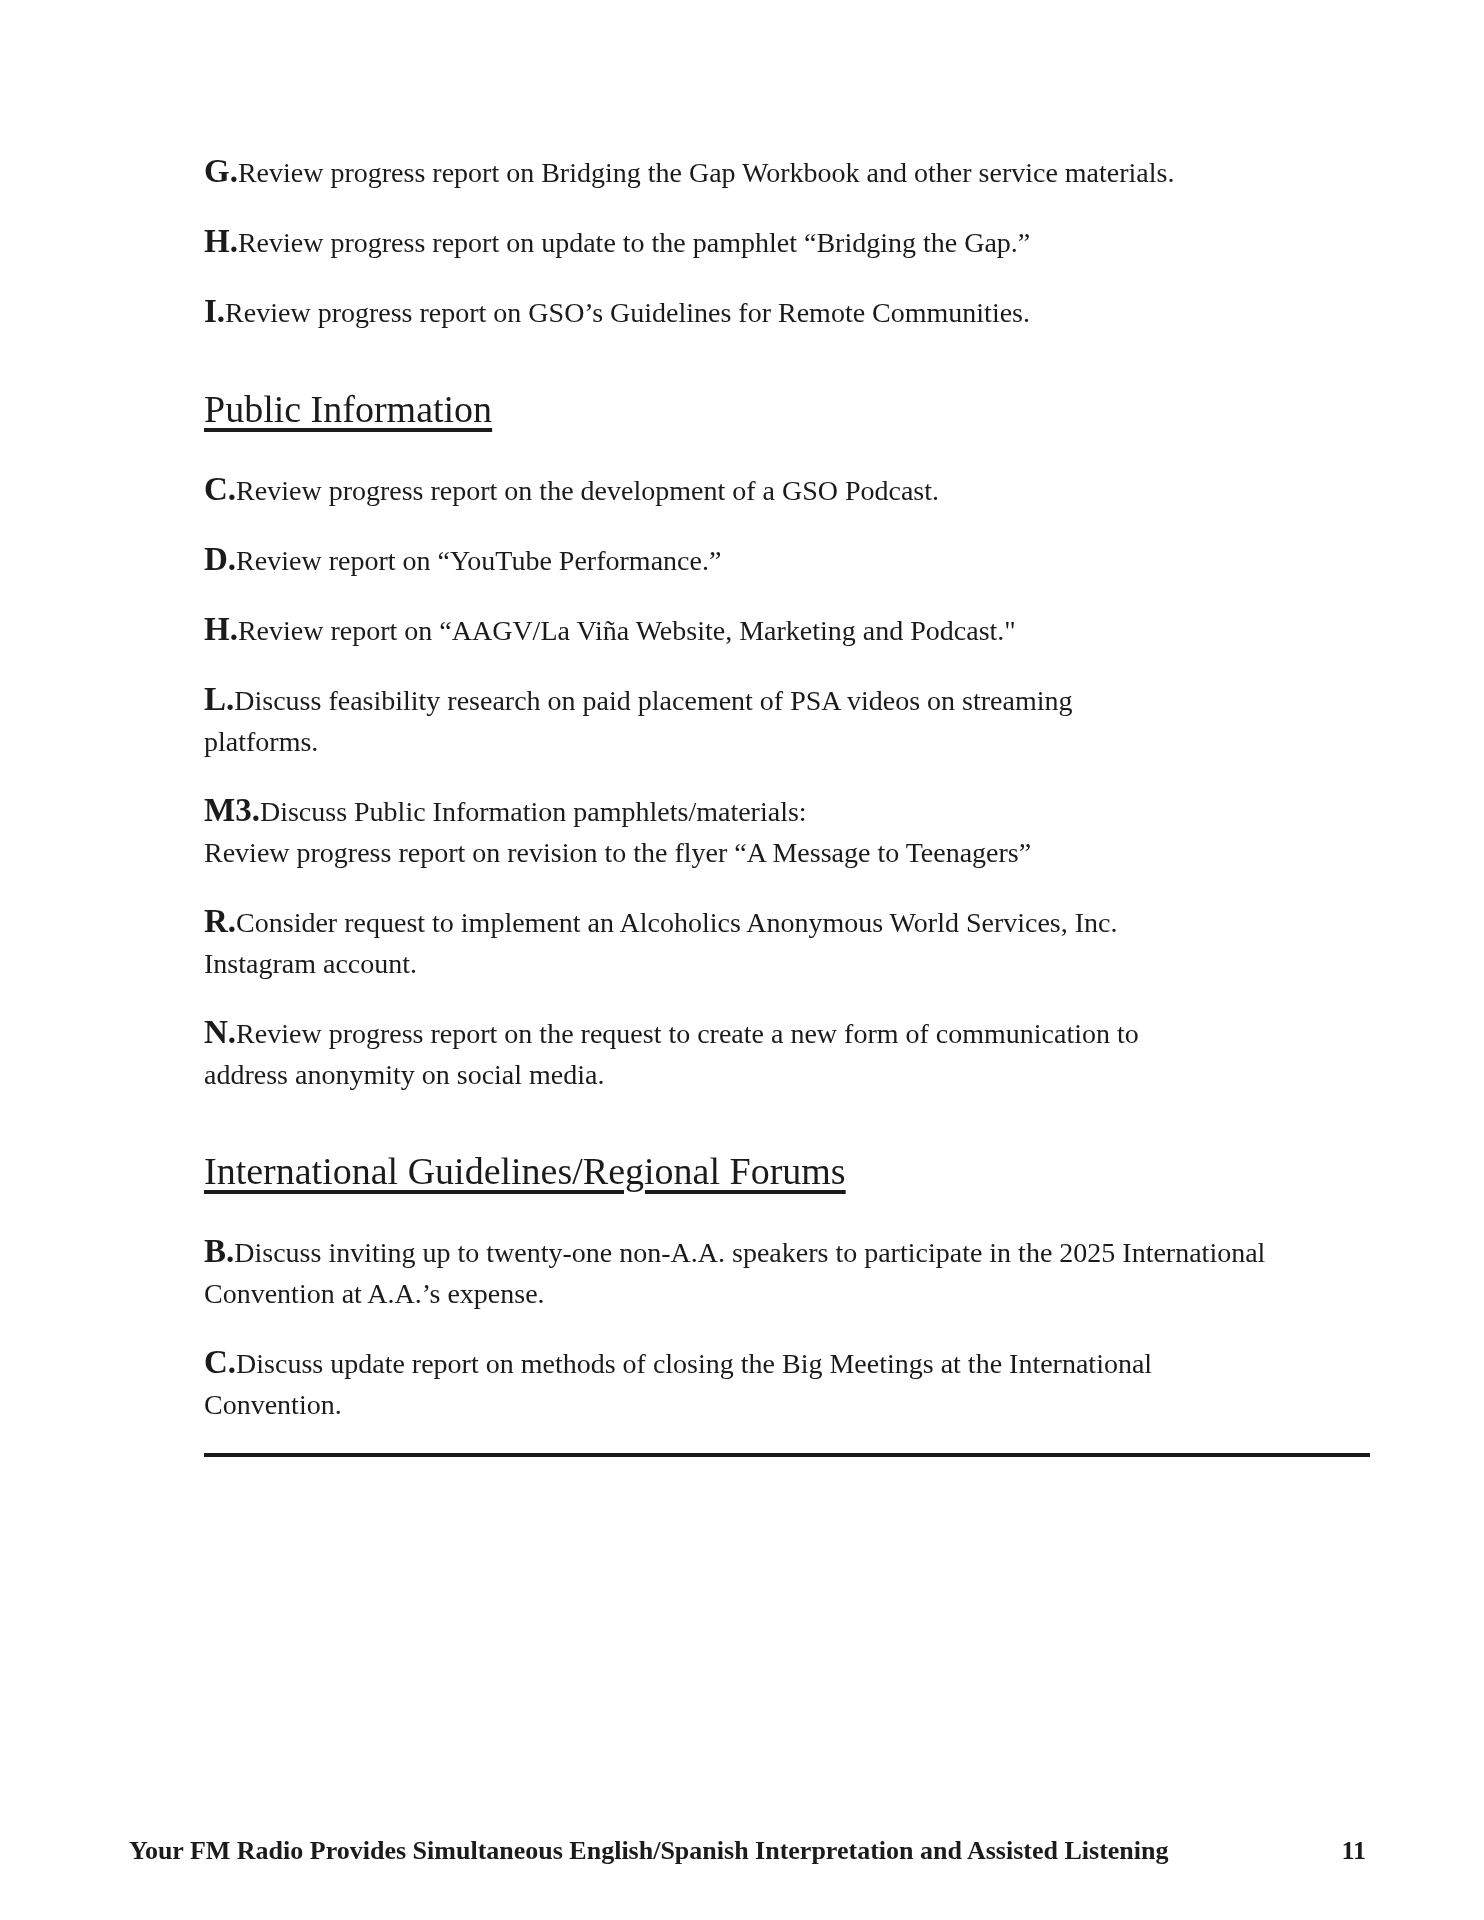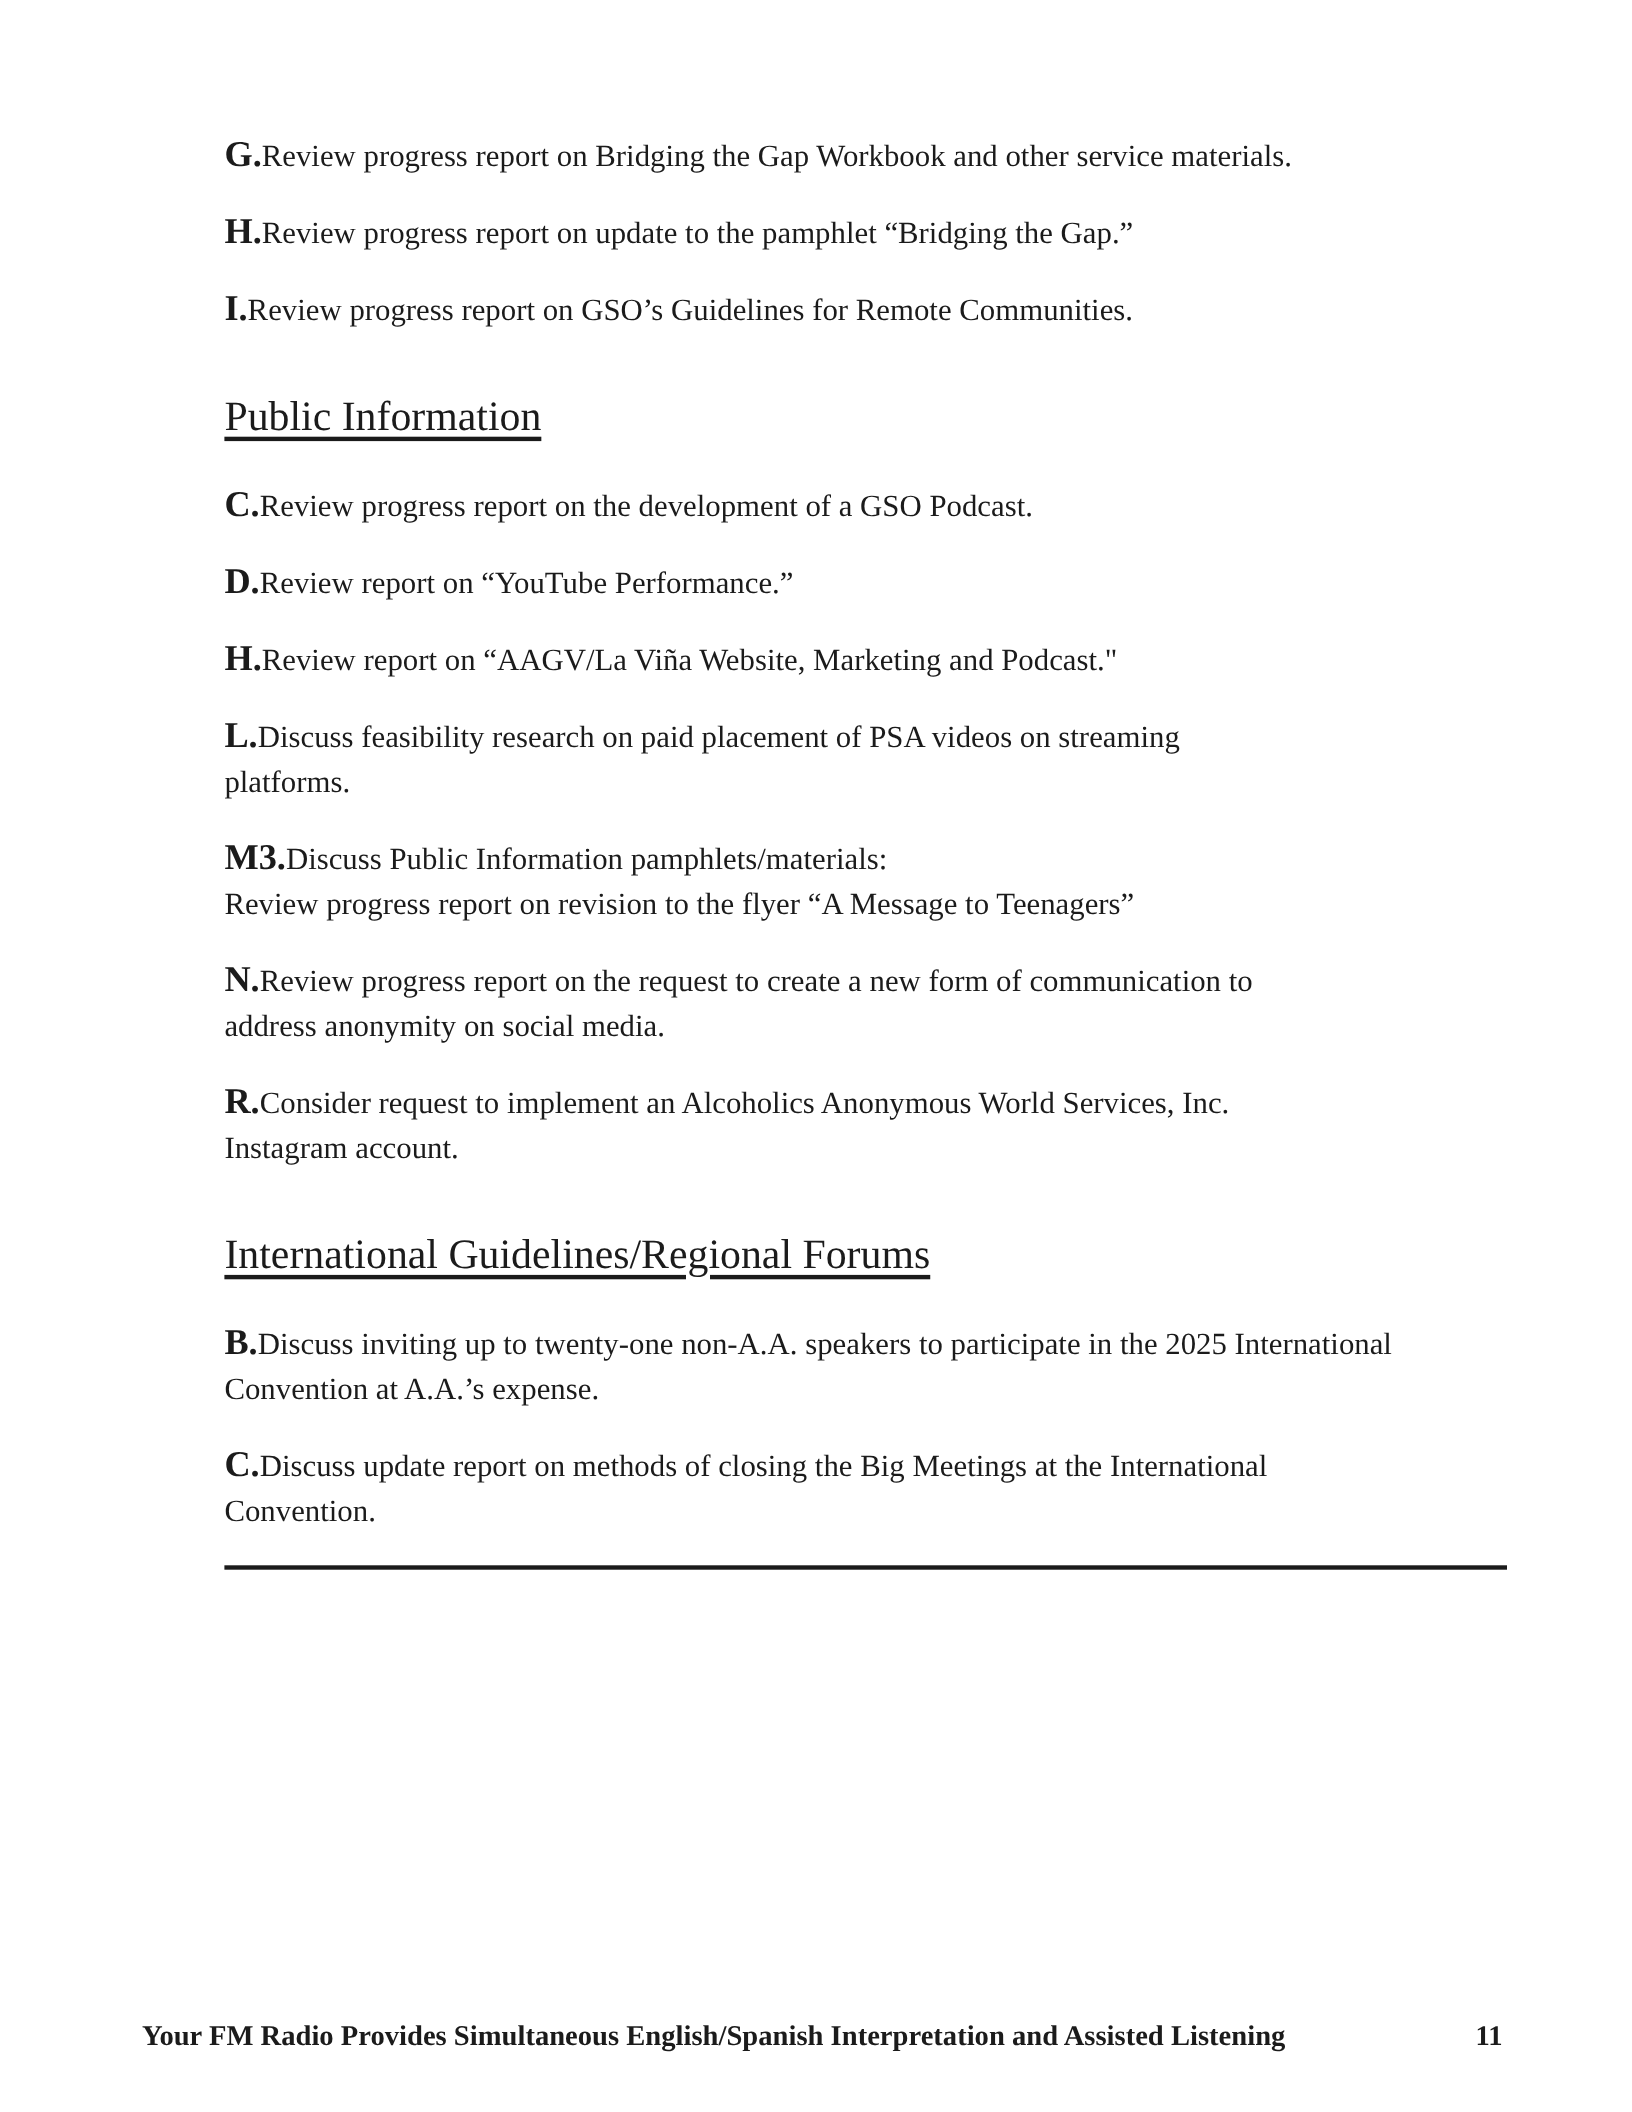--- a/index.html
+++ b/index.html
@@ -13,21 +13,21 @@
     height: 1920px;
     margin: 0 auto;
     background: var(--paper, #ffffff);
     color: var(--ink, #1b1b1b);
     font-family: "Liberation Serif", "DejaVu Serif", serif;
     overflow: hidden;
   }
   .content {
     position: absolute;
     left: 204px;
-    top: 121px;
+    top: 151px;
     width: 1180px;
   }
   .item {
     font-size: 28px;
     line-height: 41px;
     margin: 0 0 28px 0;
   }
   .item .label {
     font-weight: bold;
     font-size: 33px;
@@ -78,24 +78,24 @@
 
     <h2 class="section-heading">Public Information</h2>
 
     <p class="item"><span class="label">C.</span><span class="text">Review progress report on the development of a GSO Podcast.</span></p>
     <p class="item"><span class="label">D.</span><span class="text">Review report on “YouTube Performance.”</span></p>
     <p class="item"><span class="label">H.</span><span class="text">Review report on “AAGV/La Viña Website, Marketing and Podcast."</span></p>
     <p class="item"><span class="label">L.</span><span class="text">Discuss feasibility research on paid placement of PSA videos on streaming
 platforms.</span></p>
     <p class="item"><span class="label">M3.</span><span class="text">Discuss Public Information pamphlets/materials:
 Review progress report on revision to the flyer “A Message to Teenagers”</span></p>
+    <p class="item"><span class="label">R.</span><span class="text">Consider request to implement an Alcoholics Anonymous World Services, Inc.
+Instagram account.</span></p>
     <p class="item"><span class="label">N.</span><span class="text">Review progress report on the request to create a new form of communication to
 address anonymity on social media.</span></p>
-    <p class="item"><span class="label">R.</span><span class="text">Consider request to implement an Alcoholics Anonymous World Services, Inc.
-Instagram account.</span></p>
 
     <h2 class="section-heading">International Guidelines/Regional Forums</h2>
 
     <p class="item"><span class="label">B.</span><span class="text">Discuss inviting up to twenty-one non-A.A. speakers to participate in the 2025 International
 Convention at A.A.’s expense.</span></p>
     <p class="item"><span class="label">C.</span><span class="text">Discuss update report on methods of closing the Big Meetings at the International
 Convention.</span></p>
 
     <div class="rule"></div>
 

